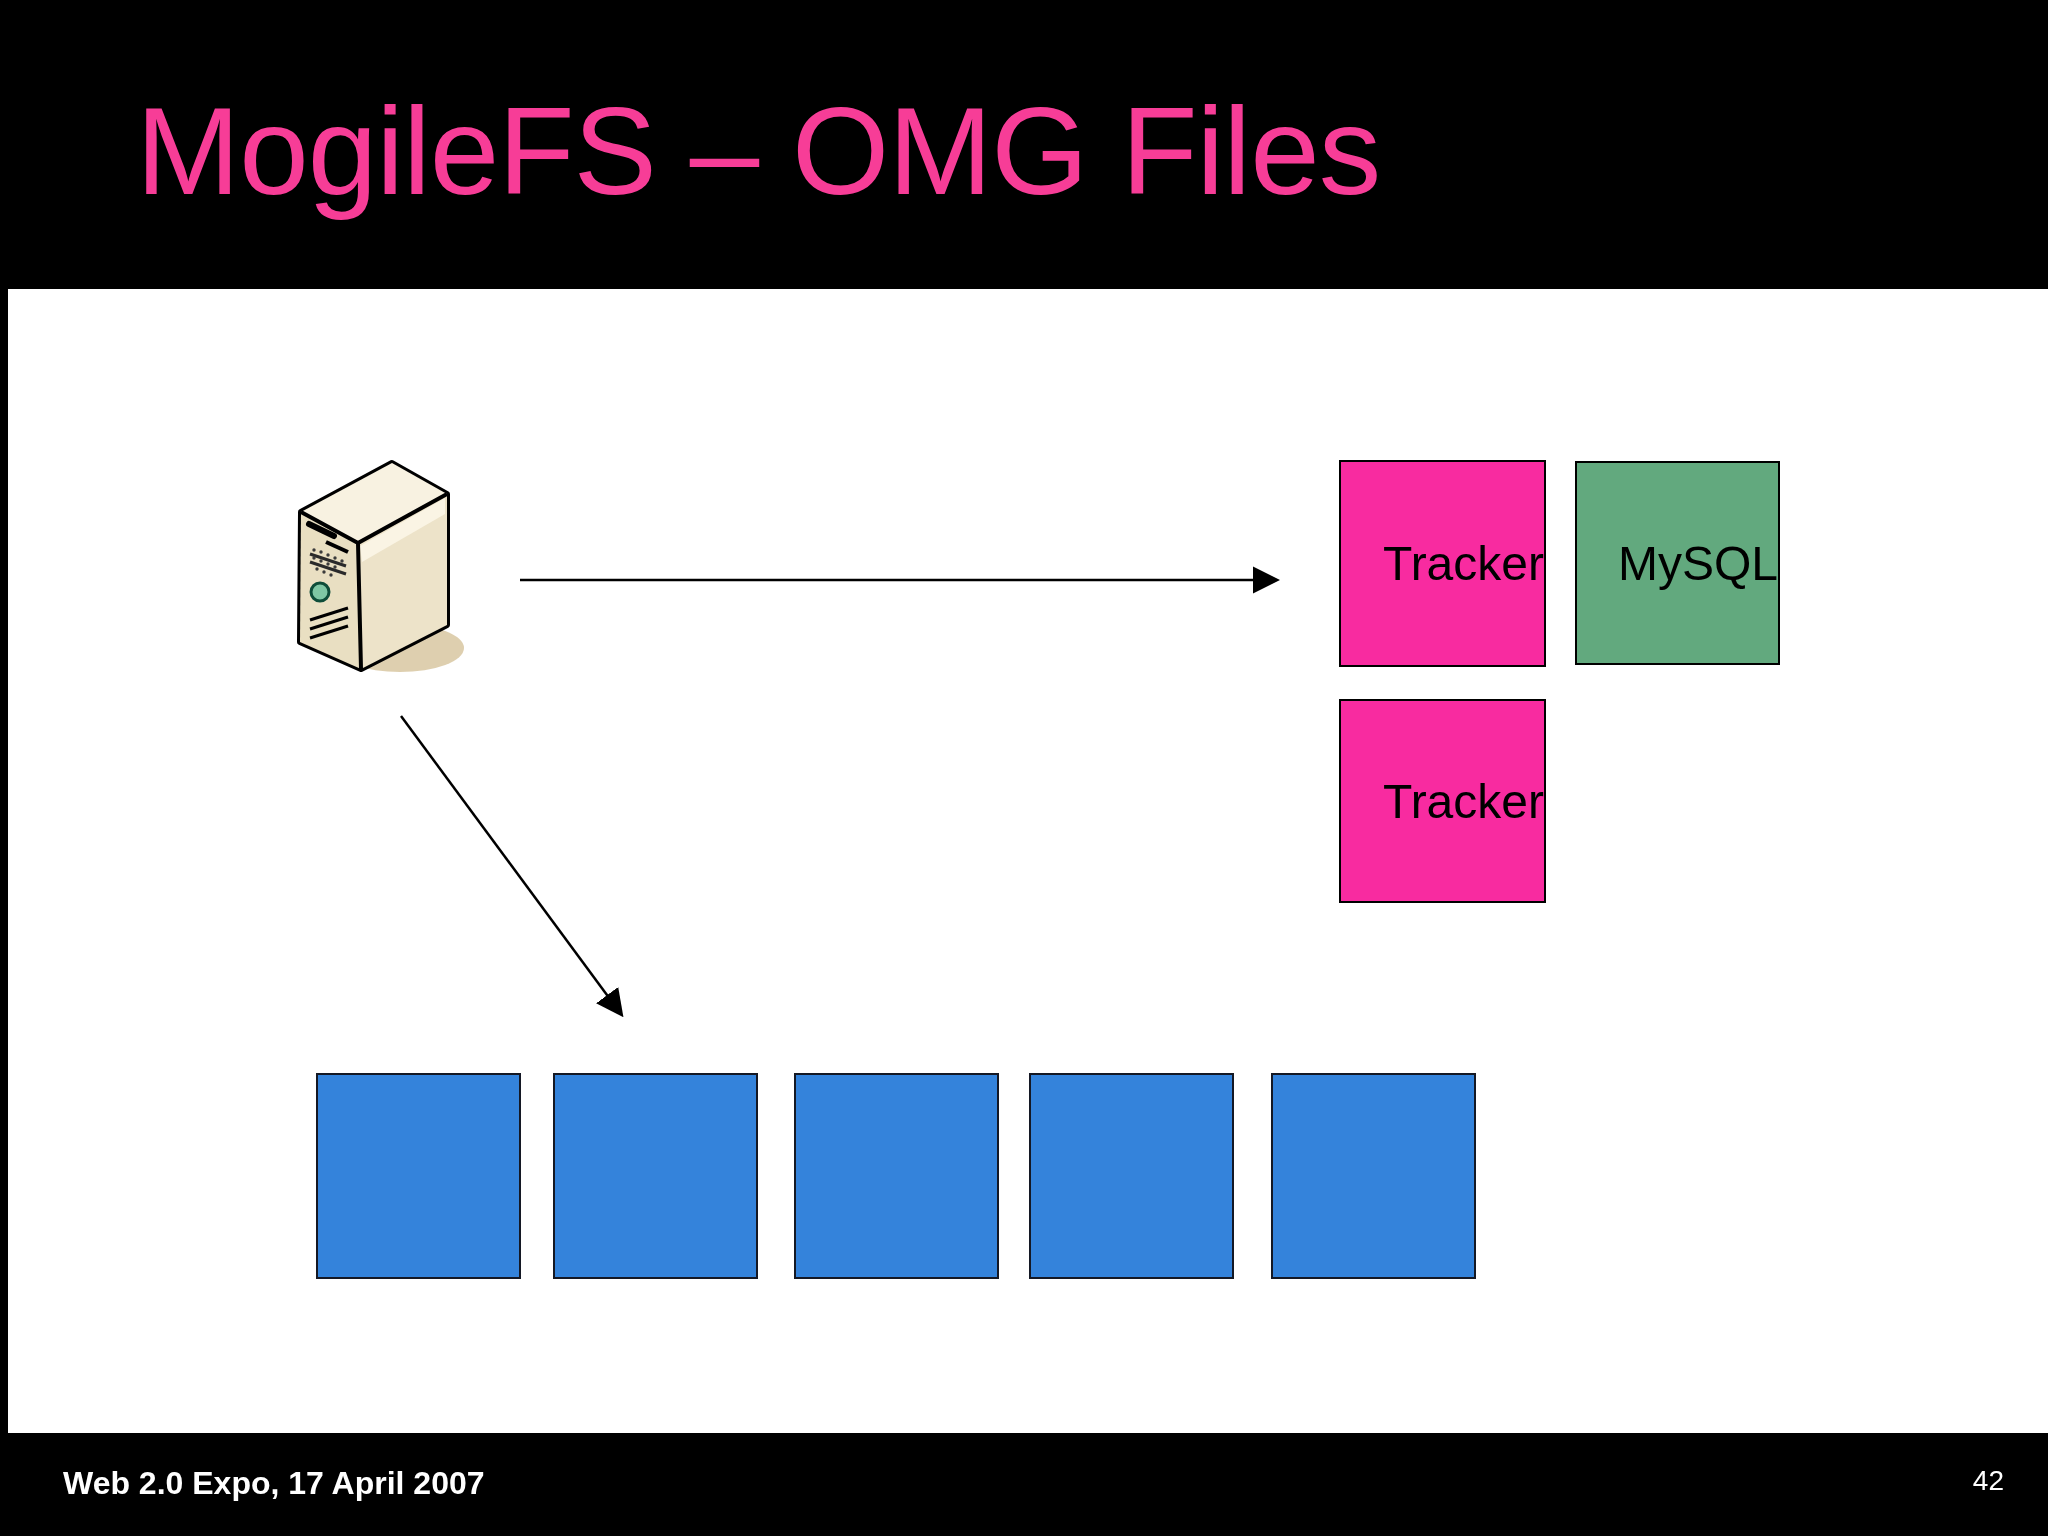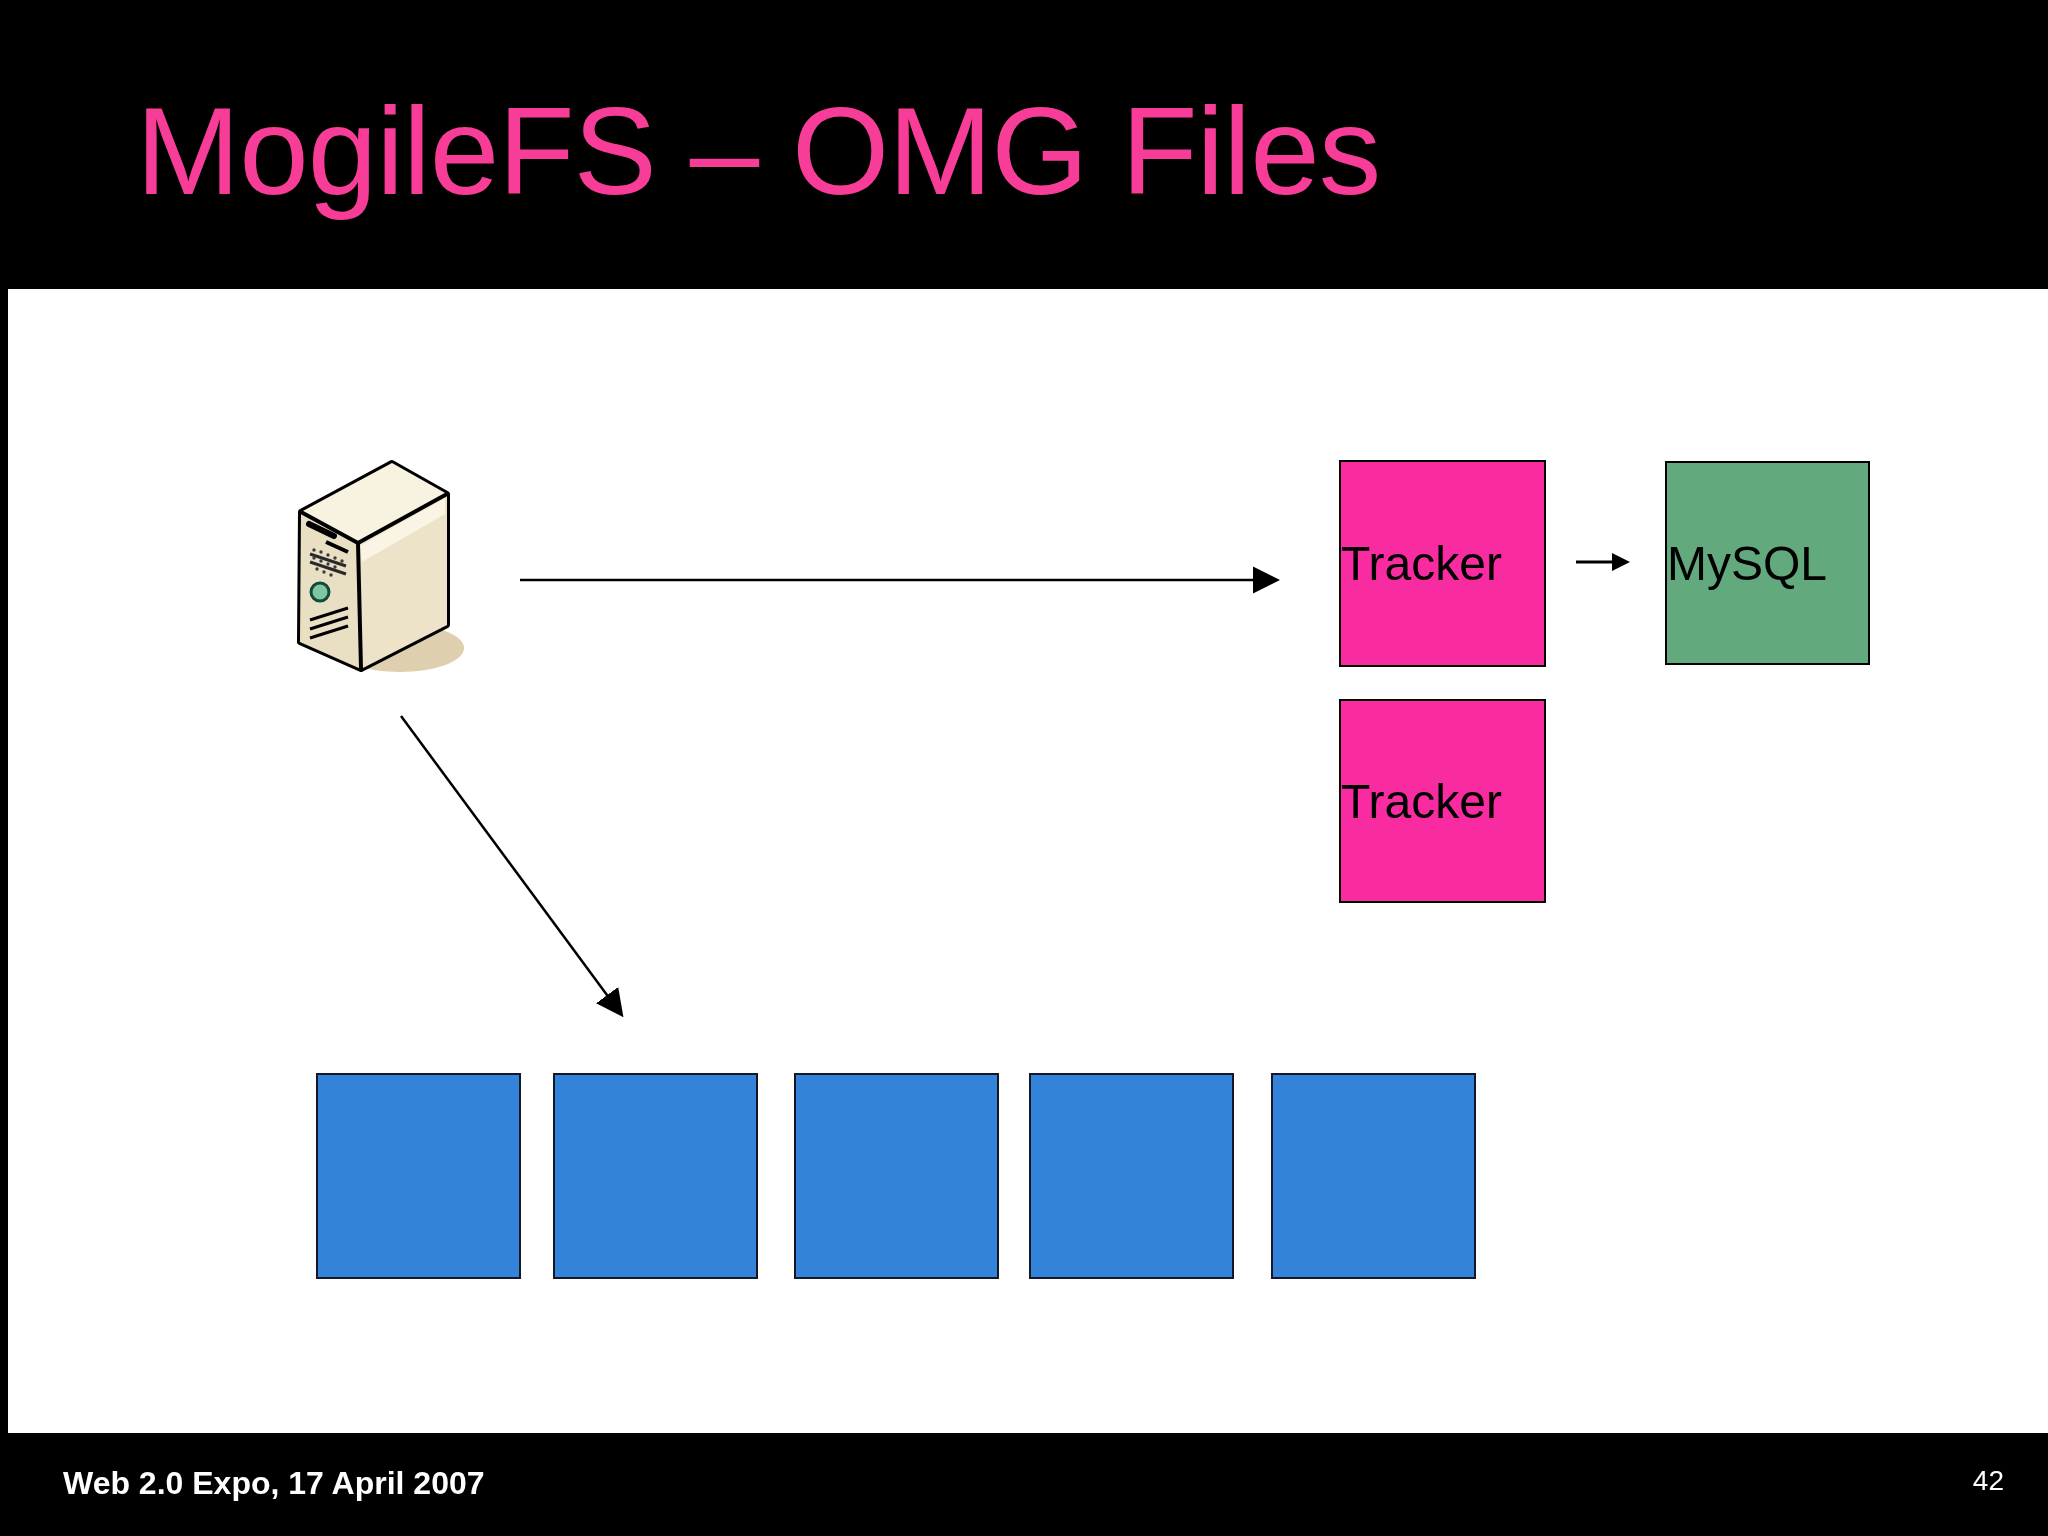--- a/index.html
+++ b/index.html
@@ -43,28 +43,28 @@
     width: 2048px;
     height: 1536px;
   }
   
   .node {
     position: absolute;
     box-sizing: border-box;
     border: 2px solid #000000;
     display: flex;
     align-items: center;
-    justify-content: flex-start;
+    justify-content: flex-end;
     font-size: 48px;
     color: #000000;
   }
   .tracker-node { background: #F82BA0; }
   #tracker1 { left: 1331px; top: 460px; width: 207px; height: 207px; }
   #tracker2 { left: 1331px; top: 699px; width: 207px; height: 204px; }
-  #mysql    { left: 1657px; top: 461px; width: 205px; height: 204px; background: #62A97E; }
+  #mysql    { left: 1567px; top: 461px; width: 205px; height: 204px; background: #62A97E; }
   .storage-node {
     position: absolute;
     top: 1073px;
     width: 205px;
     height: 206px;
     box-sizing: border-box;
     background: #3483DB;
     border: 2px solid #141824;
   }
   .storage-node.s1 { left: 308px; }

